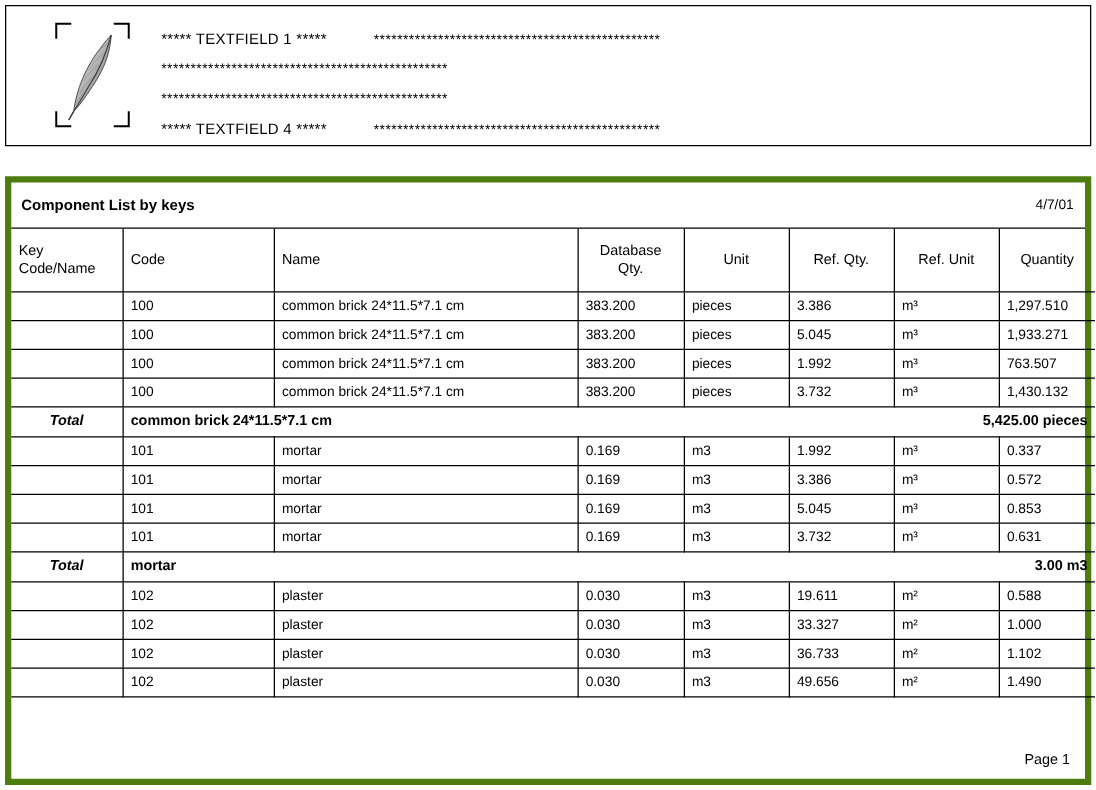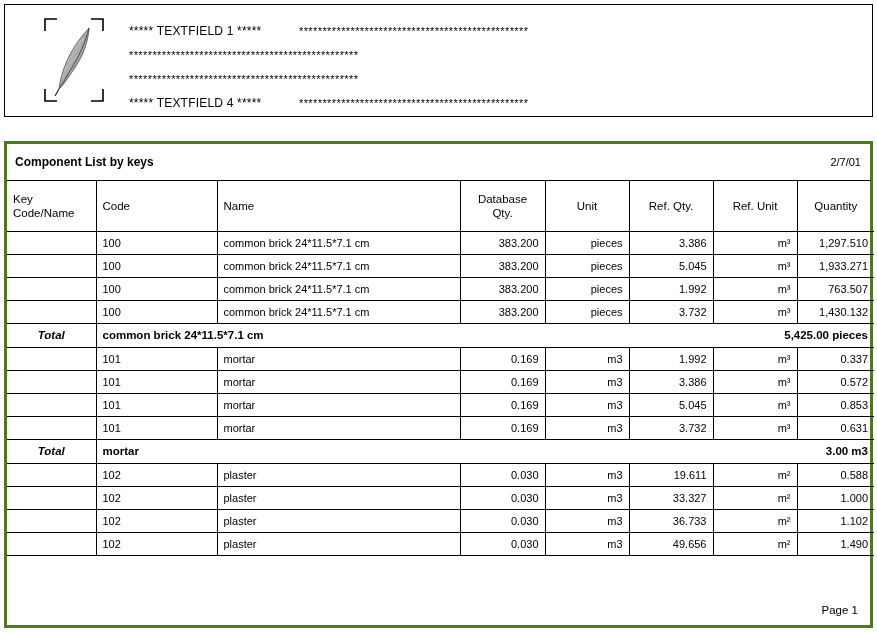--- a/index.html
+++ b/index.html
@@ -65,21 +65,21 @@
     letter-spacing: 0.4px;
   }
 
   
   .report-box {
     position: absolute;
     left: 4px;
     top: 141px;
     width: 869px;
     height: 487px;
-    border: 3px solid #4d7c0f;
+    border: 5px solid #4d7c0f;
     box-sizing: border-box;
     background: #ffffff;
   }
   .report-title-row {
     position: relative;
     height: 37px;
     border-bottom: 1px solid #000000;
     box-sizing: border-box;
   }
   .report-title {
@@ -120,21 +120,21 @@
     font-size: 11.5px;
     line-height: 14px;
   }
   th.left-head {
     text-align: left;
     vertical-align: top;
     padding-top: 9px;
   }
   tbody td { height: 23px; }
   .c-left   { text-align: left; }
-  .c-right  { text-align: right; }
+  .c-right  { text-align: left; }
 
   tr.group-row td {
     height: 23px;
     font-size: 11.5px;
     border-right: none;
   }
   tr.group-row td.group-label { padding-left: 10px; }
 
   tr.total-row td {
     height: 24px;
@@ -204,21 +204,21 @@
         <span class="tf-label">***** TEXTFIELD 4 *****</span>
         <span class="tf-stars">*************************************************</span>
       </div>
     </div>
   </div>
 
   <div class="report-box">
 
     <div class="report-title-row">
       <div class="report-title">Component List by keys</div>
-      <div class="report-date">2/7/01</div>
+      <div class="report-date">4/7/01</div>
     </div>
 
     <table class="grid">
       <colgroup>
         <col style="width:89px">
         <col style="width:121px">
         <col style="width:243px">
         <col style="width:85px">
         <col style="width:84px">
         <col style="width:84px">

